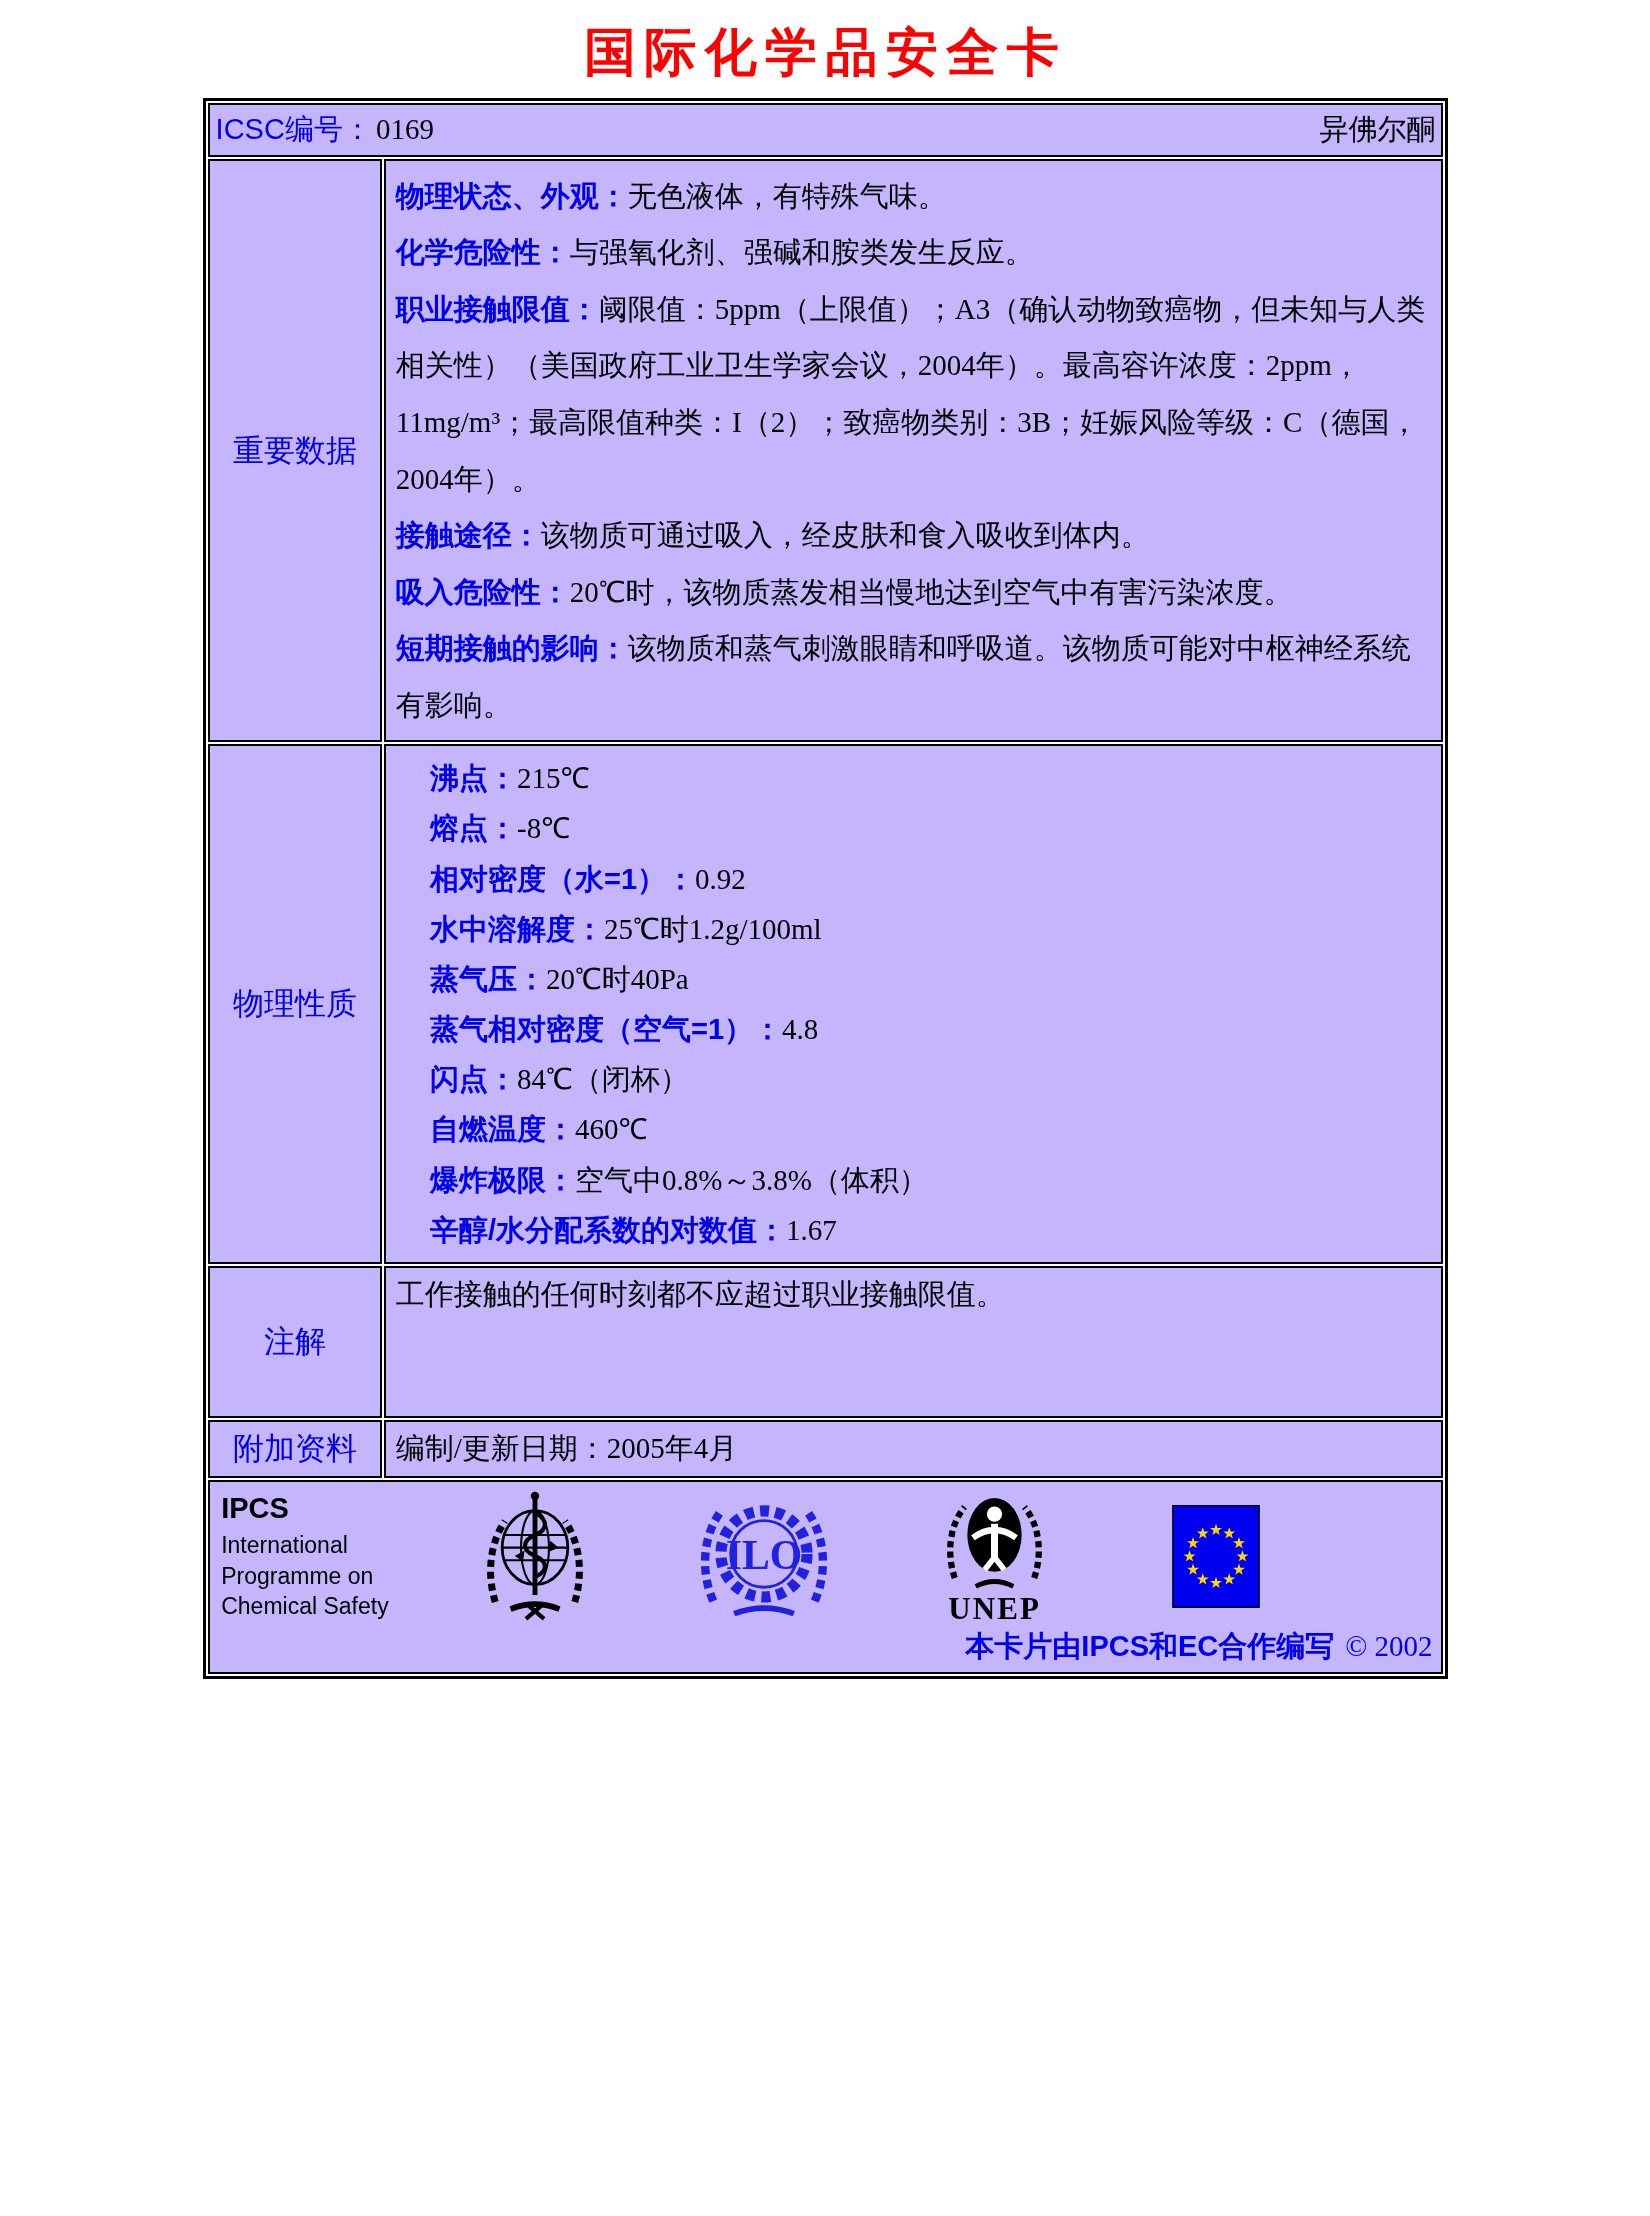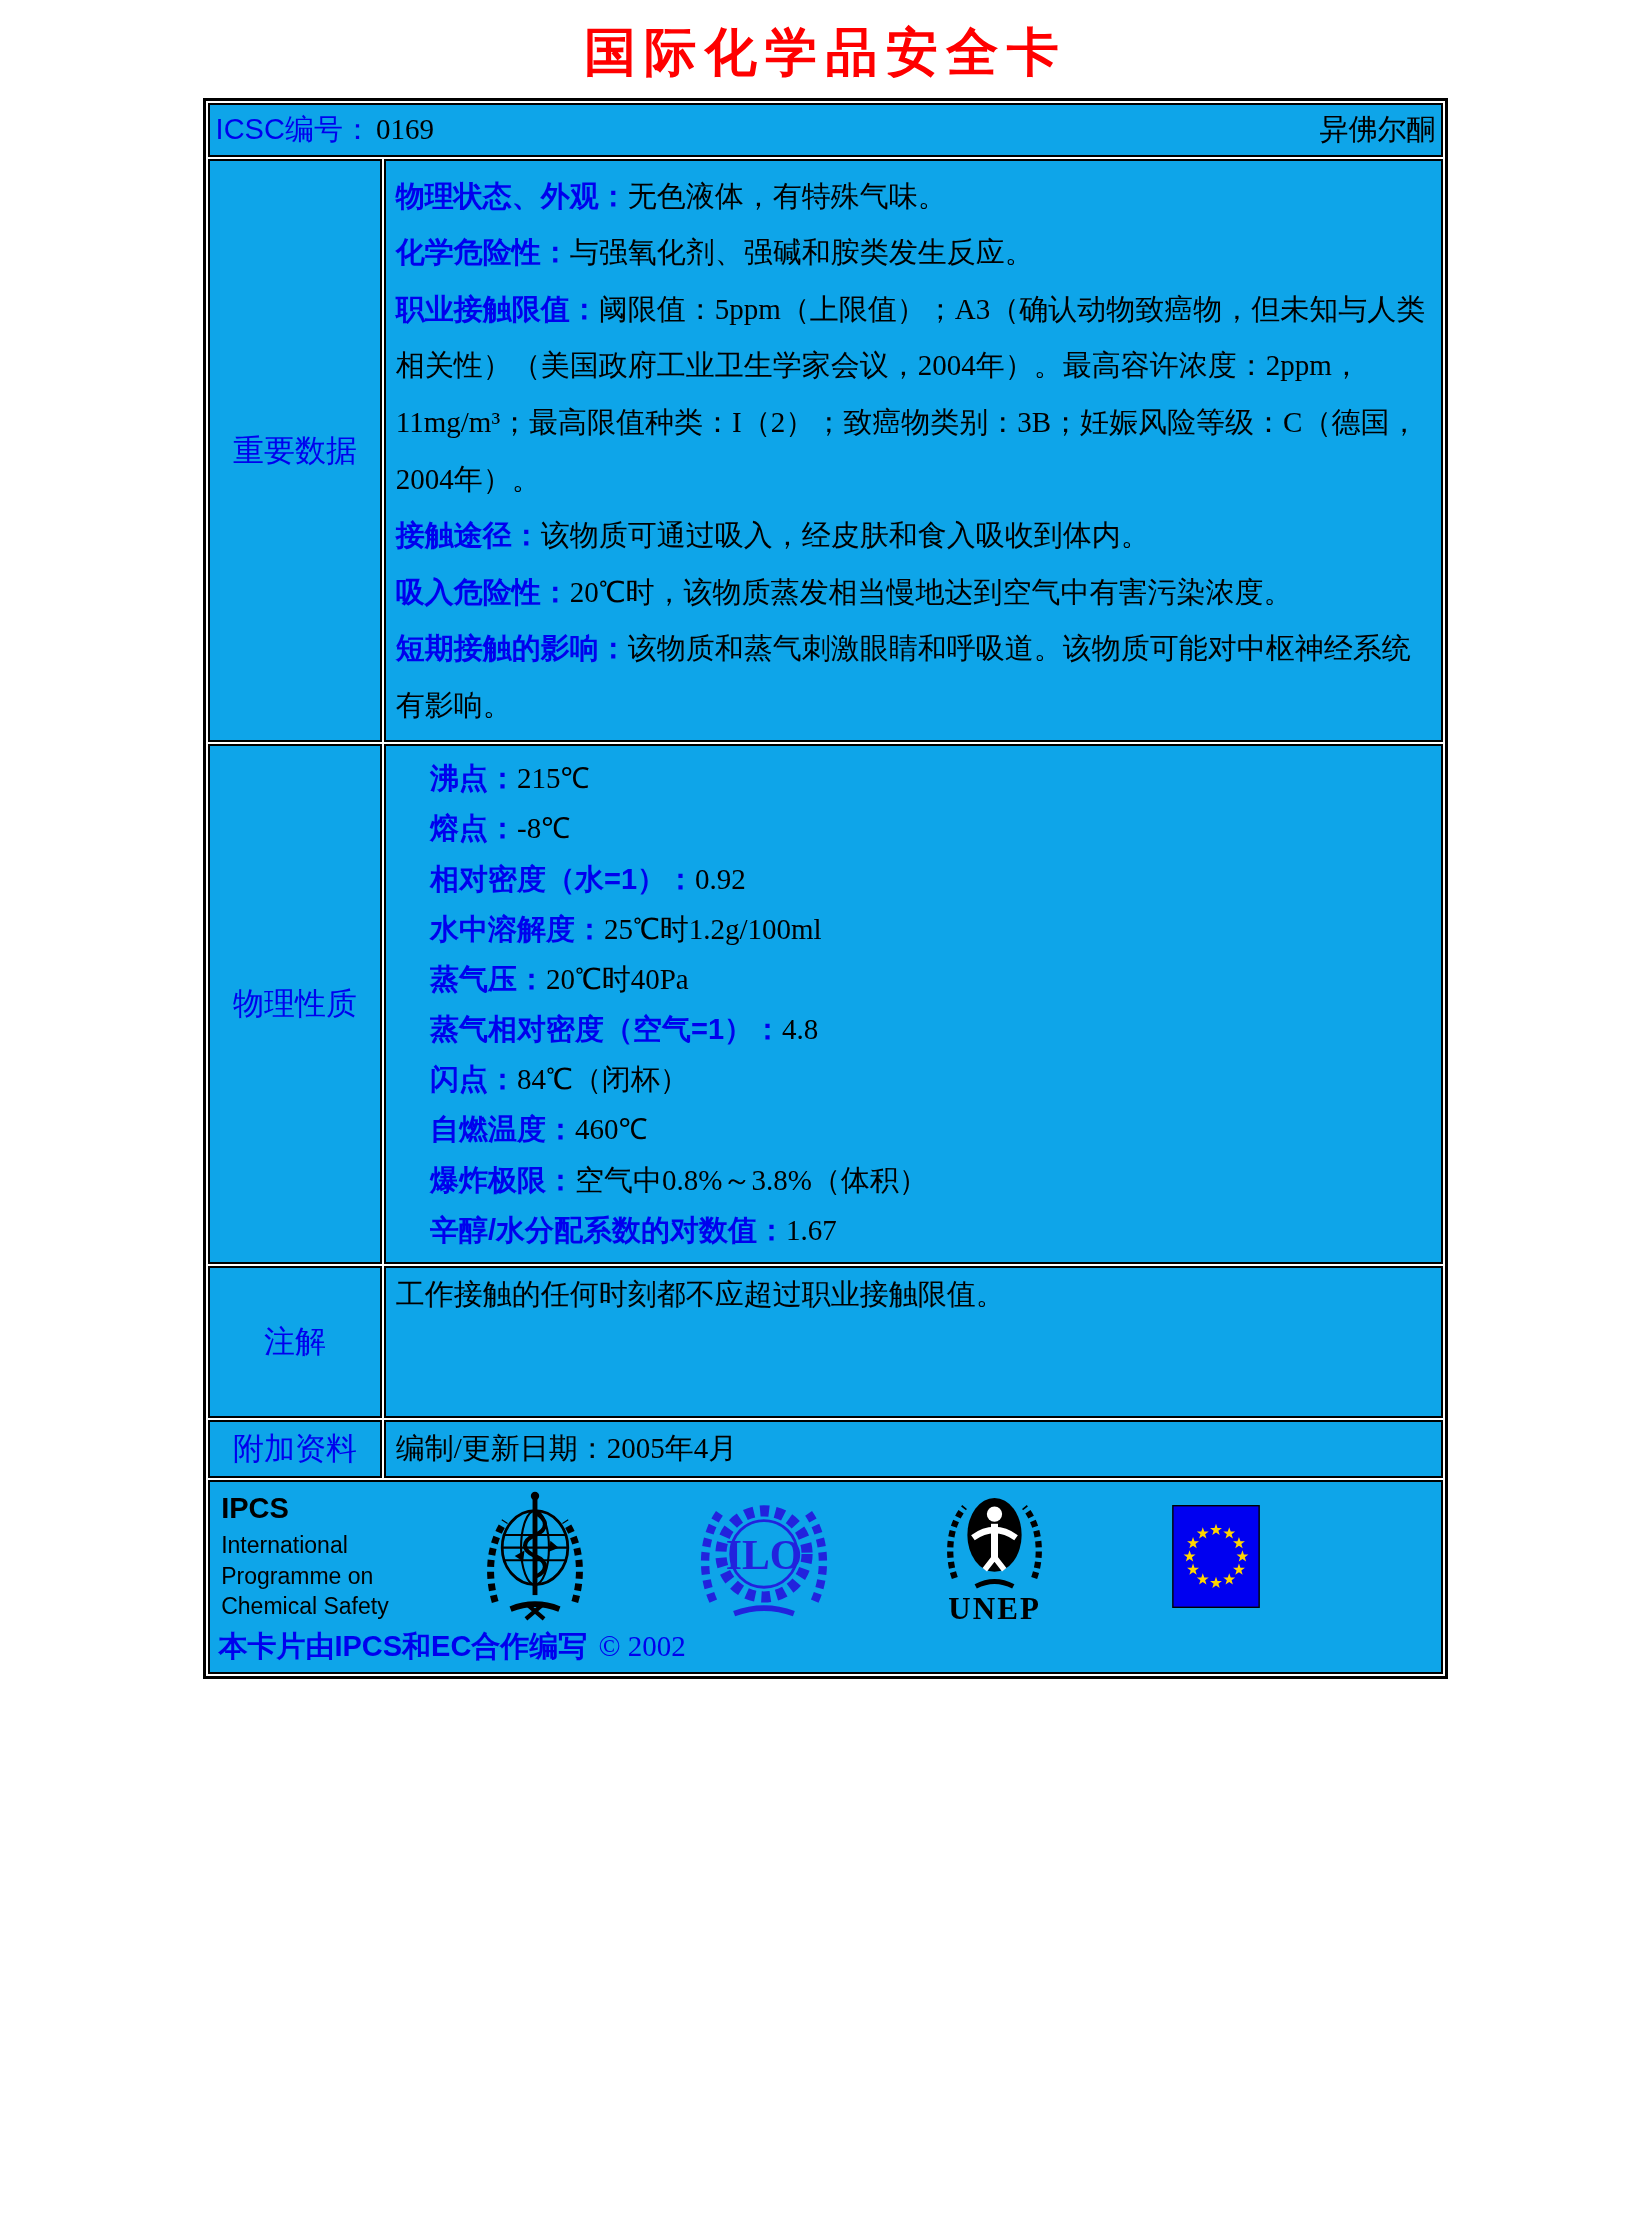--- a/index.html
+++ b/index.html
@@ -27,21 +27,21 @@
     background: #fff;
   }
   table.card {
     width: 100%;
     border-collapse: separate;
     border-spacing: 2.8px;
   }
   table.card td {
     border: 2.1px solid #000;
     box-sizing: border-box;
-    background: #0ea5e9;
+    background: #c4b5fd;
   }
   
   td.header-cell { height: 54px; vertical-align: middle; padding: 0 5.6px; }
   .header-flex { display: flex; justify-content: space-between; align-items: center; }
   .icsc-label { color: #0000ee; font-family: "Liberation Sans", sans-serif; font-size: 29px; }
   .icsc-number { color: #000; font-size: 29px; margin-left: 4.2px; }
   .chem-name { color: #000; font-size: 29px; }
   
   td.label-cell {
     width: 174px;
@@ -74,21 +74,21 @@
   
   .logos-row { display: flex; align-items: center; height: 138px; }
   .ipcs-block { width: 216px; margin-left: 2.8px; font-family: "Liberation Sans", sans-serif; color: #000; }
   .ipcs-title { font-weight: bold; font-size: 29px; margin: 0 0 5.6px 0; }
   .ipcs-line { font-size: 23px; line-height: 1.32; margin: 0; }
   .logo-who { margin-left: 47px; }
   .logo-ilo { margin-left: 112px; }
   .unep-block { margin-left: 112px; display: flex; flex-direction: column; align-items: center; }
   .unep-text { font-family: "Liberation Serif", serif; font-weight: bold; font-size: 31px; letter-spacing: 2.1px; line-height: 1; margin-top: 1.4px; color: #000; }
   .logo-eu { margin-left: 125px; }
-  .footer-caption { text-align: left; margin-top: 1.4px; font-size: 29px; color: #0000ee; }
+  .footer-caption { text-align: right; margin-top: 1.4px; font-size: 29px; color: #0000ee; }
   .caption-main { font-family: "Liberation Sans", sans-serif; font-weight: bold; }
   .caption-copy { font-family: "Liberation Serif", serif; margin-left: 11px; }
   .legal-line { font-size: 28px; line-height: 1.4; }
   .legal-line .lbl { color: #0000ee; font-family: "Liberation Sans", sans-serif; font-weight: bold; }
   .legal-line .val { color: #000; }
 </style>
 </head>
 <body>
 
 <div class="page-title">国际化学品安全卡</div>

